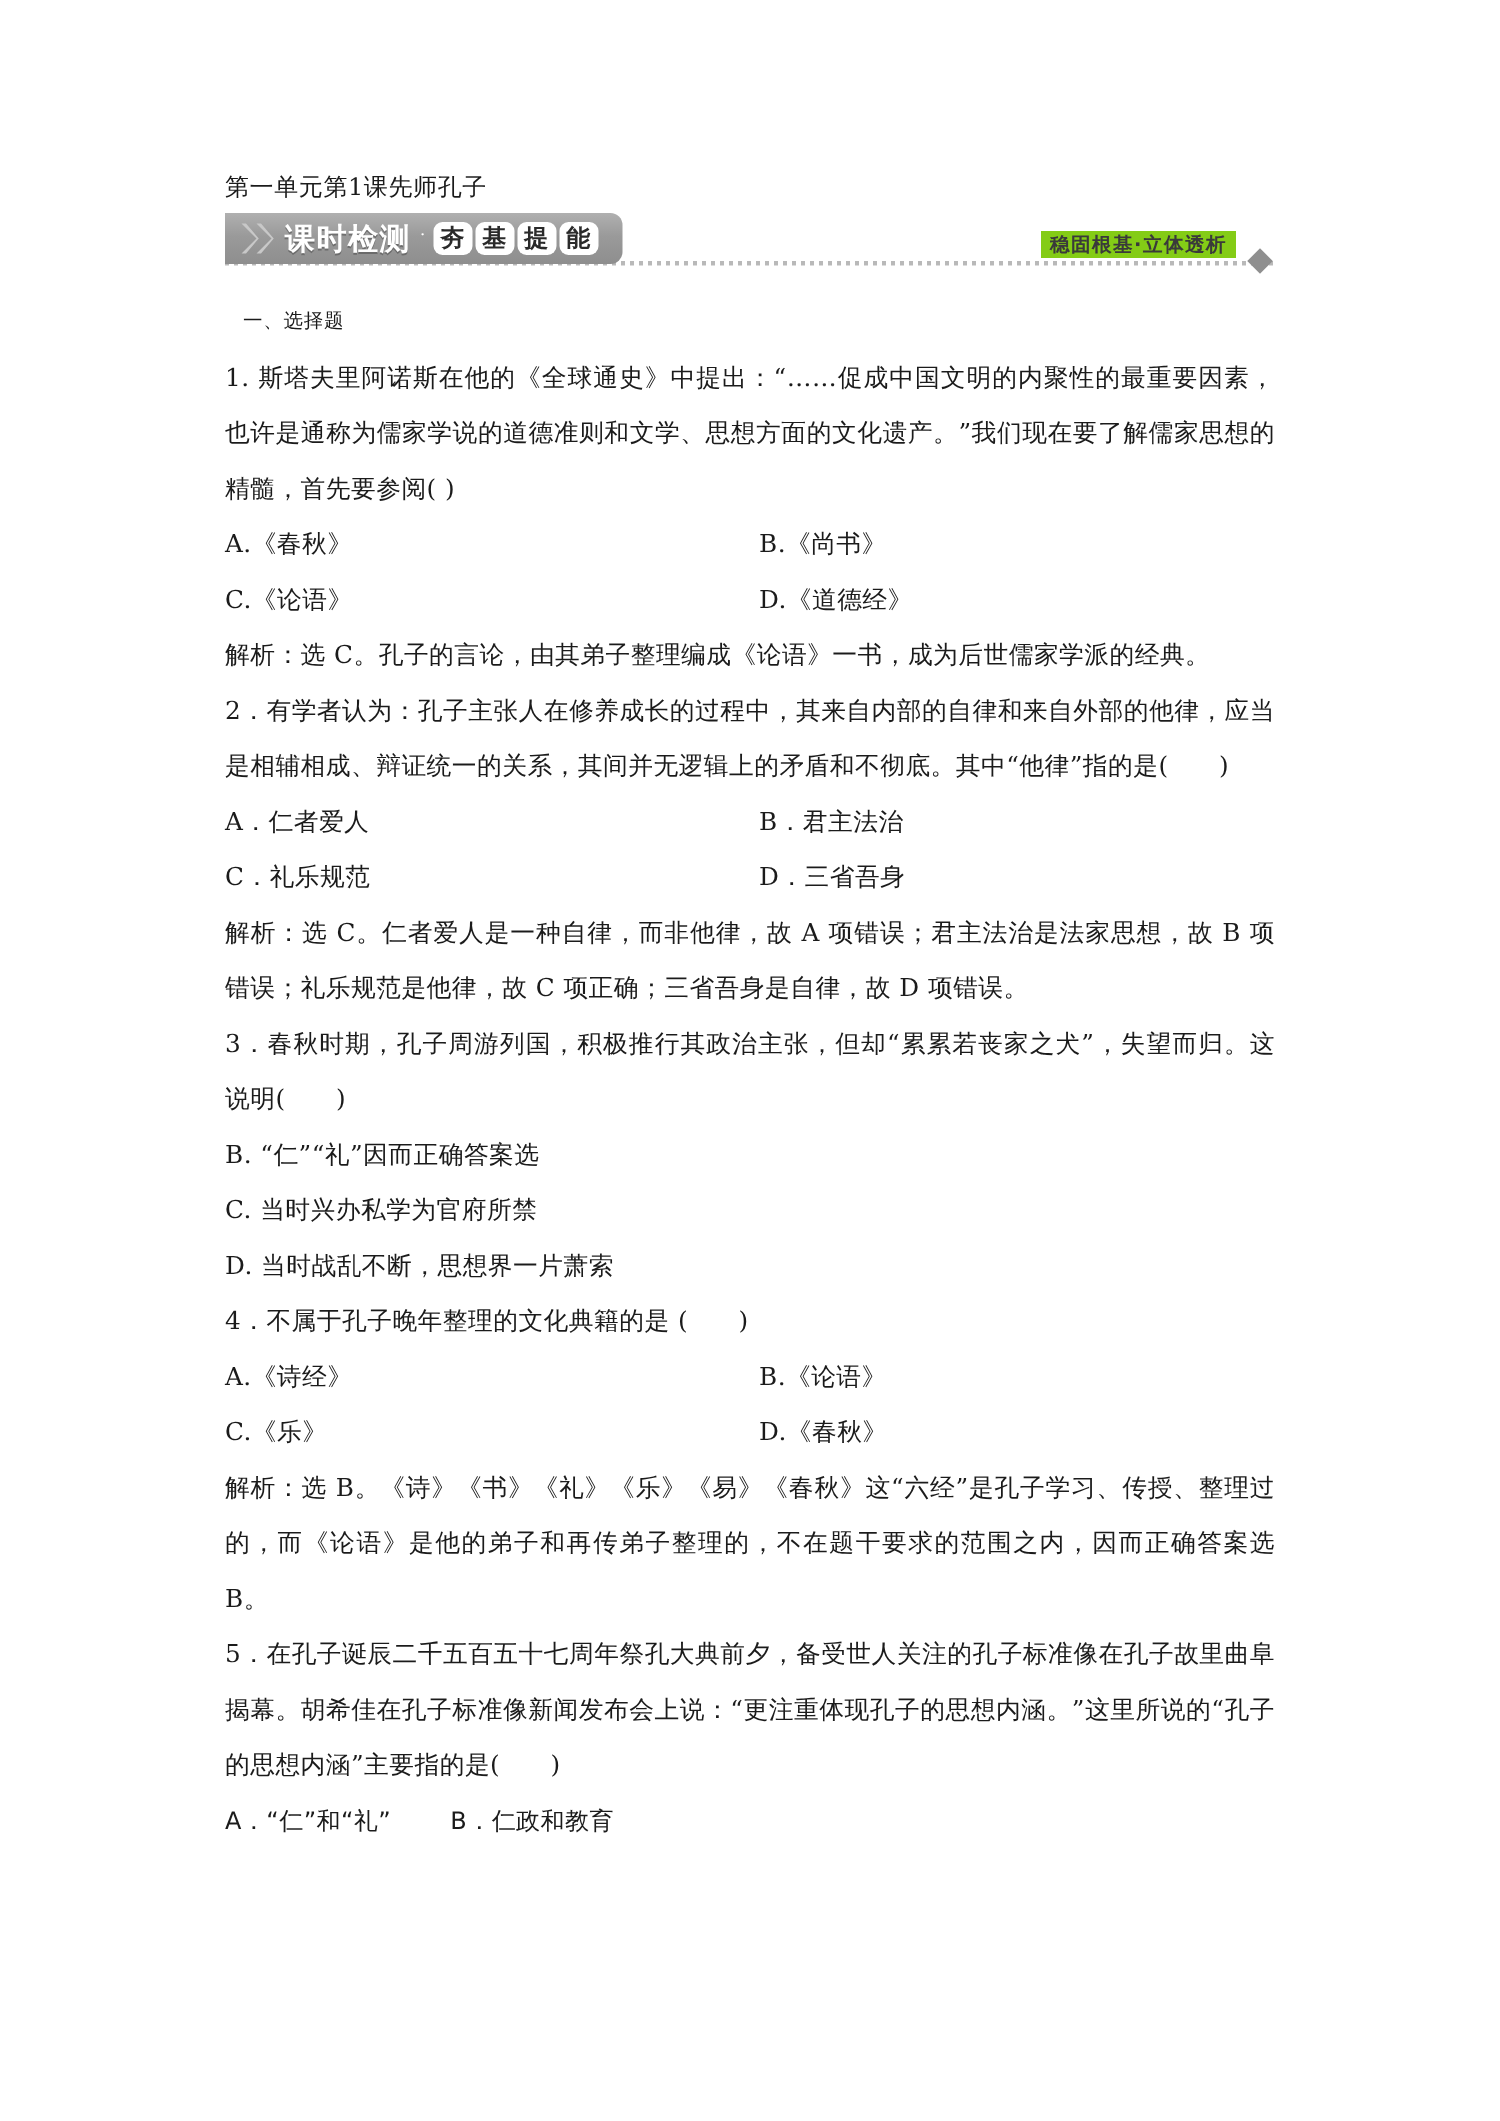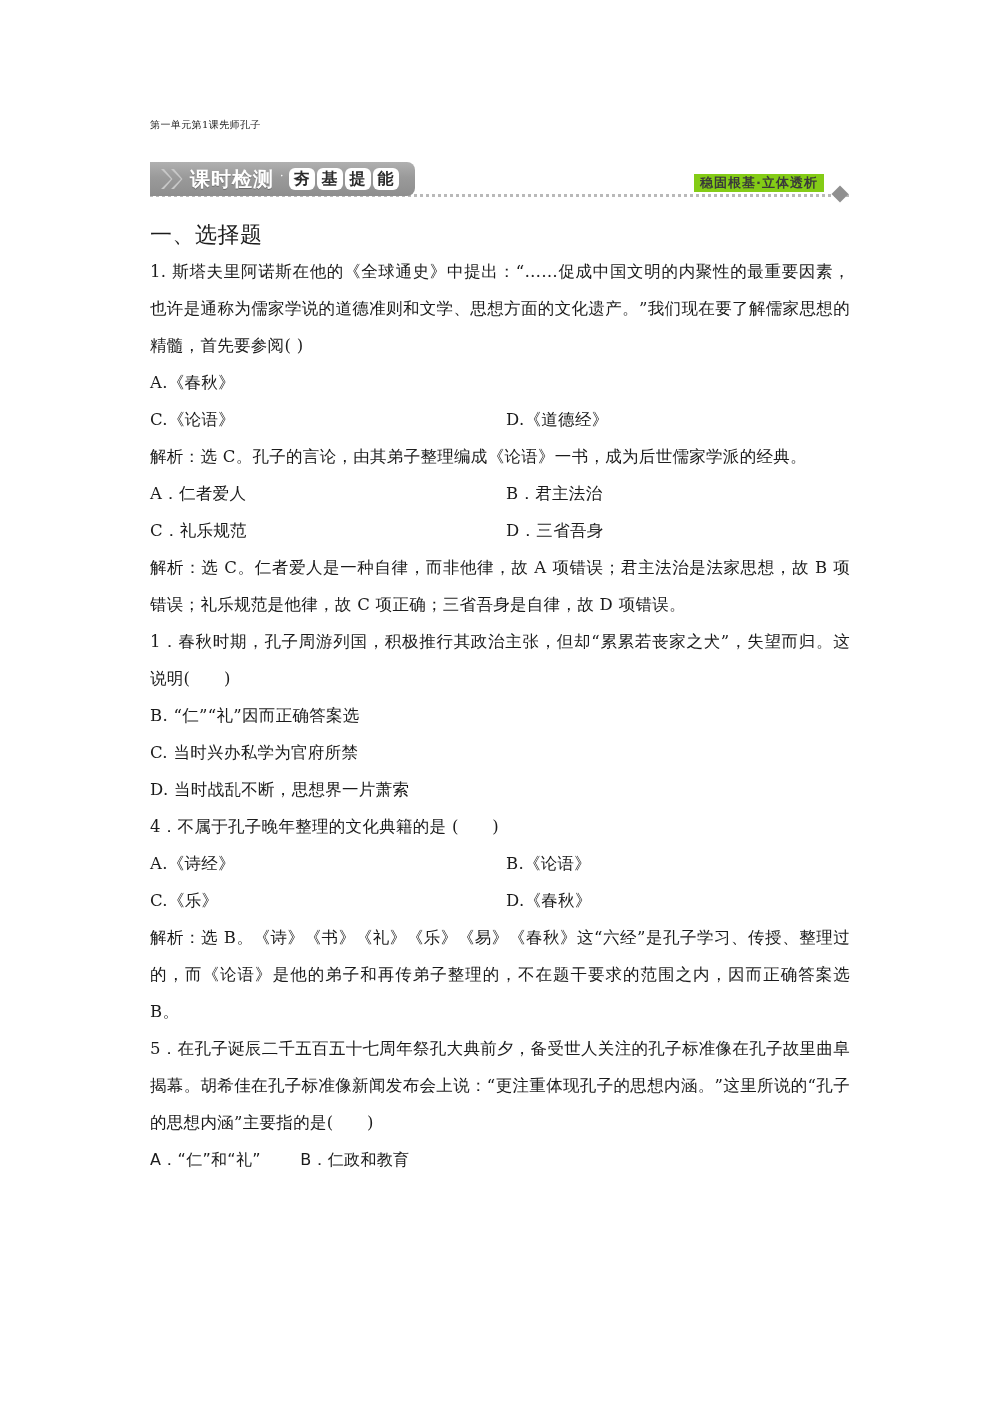--- a/index.html
+++ b/index.html
@@ -25,25 +25,25 @@
   }
   .content {
     position: absolute;
     left: 150px;
     top: 112px;
     width: 700px;
   }
 
   
   .breadcrumb {
-    font-size: 10px;
+    font-size: 16px;
     line-height: 26px;
     letter-spacing: 0.4px;
     color: #1b1b1b;
-    margin: 0 0 24px 0;
+    margin: 0 0 4px 0;
   }
 
   
   .banner-row {
     position: relative;
     height: 40px;
     margin-bottom: 14px;
   }
   .banner-rule {
     position: absolute;
@@ -131,24 +131,24 @@
     right: 4px;
     bottom: 2px;
     width: 12px;
     height: 12px;
     background: #8f8f8f;
     transform: rotate(45deg);
   }
 
   
   .section-label {
-    font-size: 22px;
+    font-size: 13px;
     line-height: 37px;
     letter-spacing: 0.5px;
-    margin: 4px 0 0 0;
+    margin: 4px 0 0 12px;
   }
   .q-stem,
   .q-analysis {
     font-size: 16.5px;
     line-height: 37px;
     letter-spacing: 0.3px;
     margin: 0;
     text-align: justify;
     text-justify: inter-ideograph;
   }
@@ -212,42 +212,44 @@
       <span class="banner-sub">稳固根基·立体透析</span>
       <span class="banner-diamond"></span>
     </div>
 
     <p class="section-label">一、选择题</p>
 
     <div class="q-block">
       <p class="q-stem">1. 斯塔夫里阿诺斯在他的《全球通史》中提出：“……促成中国文明的内聚性的最重要因素，也许是通称为儒家学说的道德准则和文学、思想方面的文化遗产。”我们现在要了解儒家思想的精髓，首先要参阅(    )</p>
       <div class="opt-row">
         <span class="opt">A.《春秋》</span>
+        <span class="opt">B.《尚书》</span>
       </div>
       <div class="opt-row">
         <span class="opt">C.《论语》</span>
         <span class="opt">D.《道德经》</span>
       </div>
       <p class="q-analysis">解析：选 C。孔子的言论，由其弟子整理编成《论语》一书，成为后世儒家学派的经典。</p>
     </div>
 
     <div class="q-block">
+      <p class="q-stem">2．有学者认为：孔子主张人在修养成长的过程中，其来自内部的自律和来自外部的他律，应当是相辅相成、辩证统一的关系，其间并无逻辑上的矛盾和不彻底。其中“他律”指的是(　　)</p>
       <div class="opt-row">
         <span class="opt">A．仁者爱人</span>
         <span class="opt">B．君主法治</span>
       </div>
       <div class="opt-row">
         <span class="opt">C．礼乐规范</span>
         <span class="opt">D．三省吾身</span>
       </div>
       <p class="q-analysis">解析：选 C。仁者爱人是一种自律，而非他律，故 A 项错误；君主法治是法家思想，故 B 项错误；礼乐规范是他律，故 C 项正确；三省吾身是自律，故 D 项错误。</p>
     </div>
 
     <div class="q-block">
-      <p class="q-stem">1．春秋时期，孔子周游列国，积极推行其政治主张，但却“累累若丧家之犬”，失望而归。这说明(　　)</p>
+      <p class="q-stem">3．春秋时期，孔子周游列国，积极推行其政治主张，但却“累累若丧家之犬”，失望而归。这说明(　　)</p>
       <div class="opt-block">B. “仁”“礼”因而正确答案选</div>
       <div class="opt-block">C. 当时兴办私学为官府所禁</div>
       <div class="opt-block">D. 当时战乱不断，思想界一片萧索</div>
     </div>
 
     <div class="q-block">
       <p class="q-stem">4．不属于孔子晚年整理的文化典籍的是 (　　)</p>
       <div class="opt-row">
         <span class="opt">A.《诗经》</span>
         <span class="opt">B.《论语》</span>

